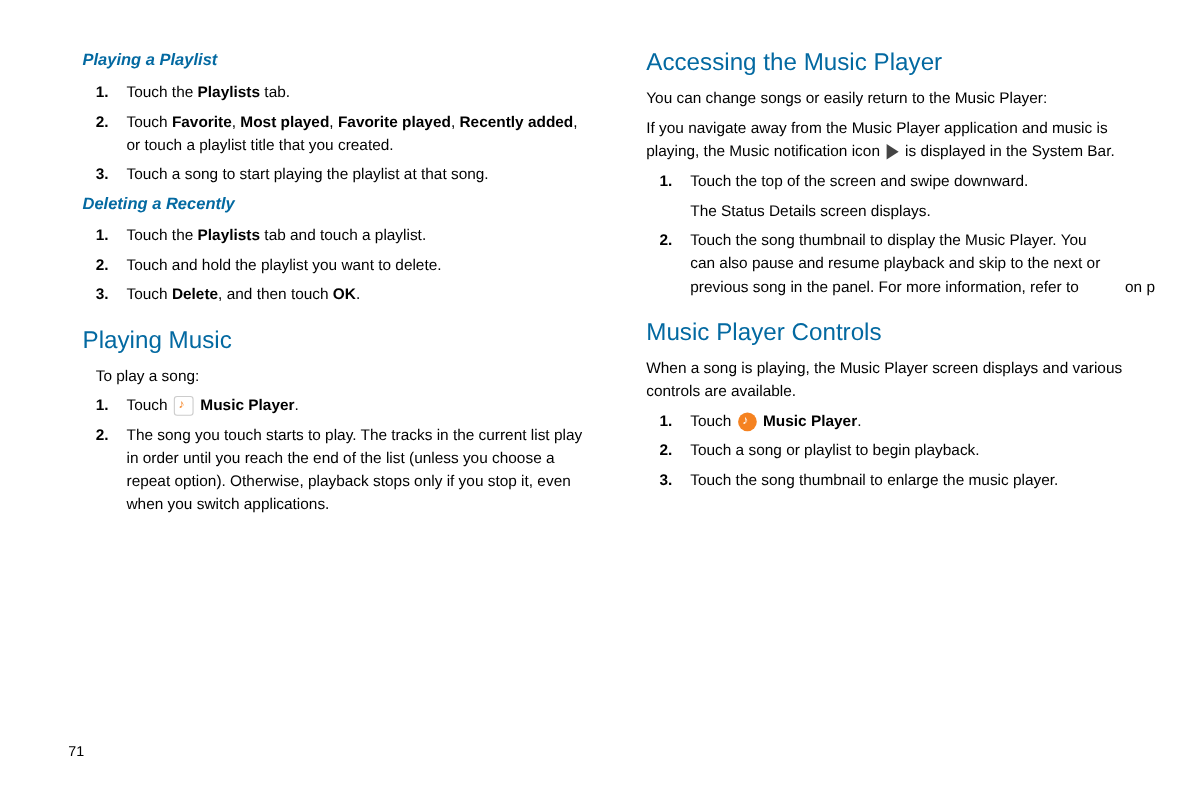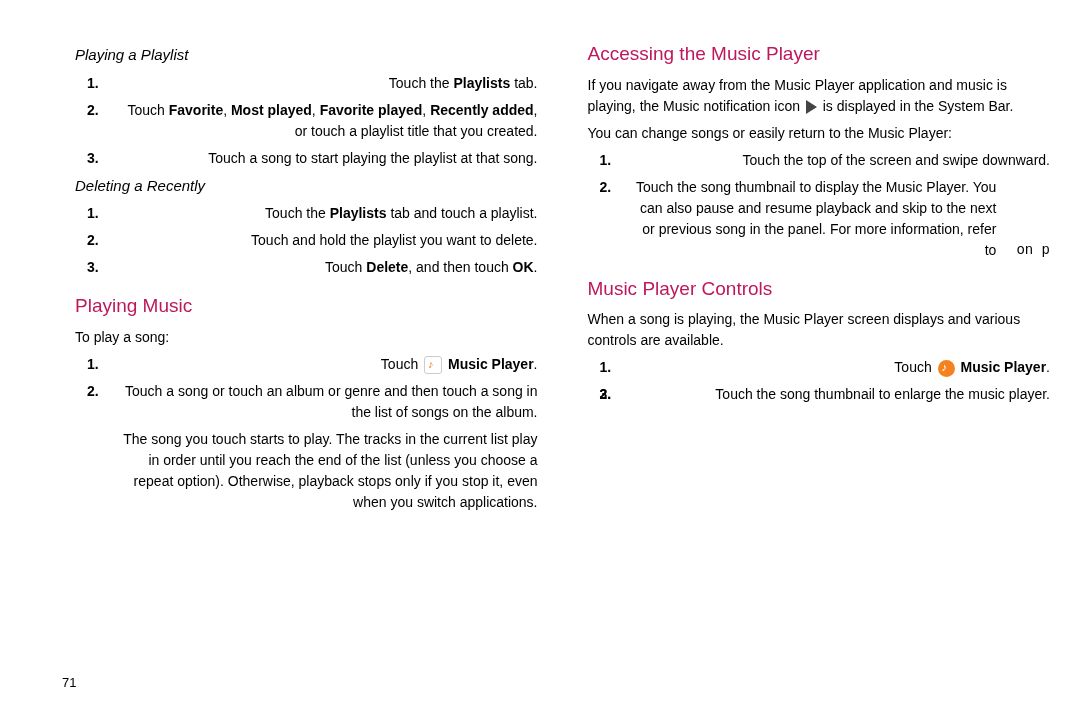--- a/index.html
+++ b/index.html
@@ -17,56 +17,56 @@
     .page {
       display: flex;
       padding: 40px 30px 20px 75px;
       gap: 50px;
     }
     .col {
       flex: 1;
       min-width: 0;
     }
     .subhead-italic {
-      color: #000000;
-      font-weight: normal;
+      color: #0369a1;
+      font-weight: bold;
       font-style: italic;
       font-size: 15px;
       margin: 4px 0 6px 0;
     }
     .section-head {
-      color: #be185d;
-      font-size: 19px;
+      color: #0369a1;
+      font-size: 22px;
       font-weight: 400;
       margin: 14px 0 6px 0;
     }
     ol {
       list-style: none;
       padding: 0;
       margin: 4px 0;
       counter-reset: item;
-      text-align: right;
     }
     ol > li {
       counter-increment: item;
       position: relative;
       padding-left: 40px;
       margin: 6px 0;
     }
     ol > li::before {
       content: counter(item) ".";
       font-weight: bold;
       position: absolute;
       left: 12px;
     }
     .para {
       margin: 6px 0;
     }
     .indent {
       padding-left: 0px;
+      margin-left: 12px;
     }
     .play-icon {
       display: inline-block;
       width: 0;
       height: 0;
       border-left: 11px solid #444;
       border-top: 7px solid transparent;
       border-bottom: 7px solid transparent;
       vertical-align: middle;
       margin: 0 2px;
@@ -147,53 +147,54 @@
       </li>
     </ol>
 
     <div class="section-head">Playing Music</div>
     <div class="para indent">To play a song:</div>
     <ol>
       <li>
         <span>Touch </span><span class="app-icon"></span><b> Music Player</b><span>.</span>
       </li>
       <li>
-        <span>Touch a song or touch an album or genre and then touch a song in the list of songs on the album.</span>
         <div class="li-para">The song you touch starts to play. The tracks in the current list play in order until you reach the end of the list (unless you choose a repeat option). Otherwise, playback stops only if you stop it, even when you switch applications.</div>
       </li>
     </ol>
 
   </div>
 
   <div class="col">
 
     <div class="section-head" style="margin-top:0">Accessing the Music Player</div>
+    <div class="para">You can change songs or easily return to the Music Player:</div>
     <div class="para">
       <span>If you navigate away from the Music Player application and music is playing, the Music notification icon </span><span class="play-icon"></span><span> is displayed in the System Bar.</span>
     </div>
-    <div class="para">You can change songs or easily return to the Music Player:</div>
     <ol>
       <li>
         <span>Touch the top of the screen and swipe downward.</span>
+        <div class="li-para">The Status Details screen displays.</div>
       </li>
       <li>
         <div style="display:flex; justify-content:space-between; gap:20px;">
           <span style="flex:1">Touch the song thumbnail to display the Music Player. You can also pause and resume playback and skip to the next or previous song in the panel. For more information, refer to</span>
-          <span style="align-self:flex-end; white-space:nowrap;font-family:Liberation Mono, monospace;">on p</span>
+          <span style="align-self:flex-end; white-space:nowrap;">on p</span>
         </div>
       </li>
     </ol>
 
     <div class="section-head">Music Player Controls</div>
     <div class="para">When a song is playing, the Music Player screen displays and various controls are available.</div>
     <ol>
       <li>
         <span>Touch </span><span class="app-icon-circle"></span><b> Music Player</b><span>.</span>
       </li>
       <li>
+        <span>Touch a song or playlist to begin playback.</span>
       </li>
       <li>Touch the song thumbnail to enlarge the music player.</li>
     </ol>
 
   </div>
 </div>
 
 <div class="page-num">71</div>
 
 </body></html>

